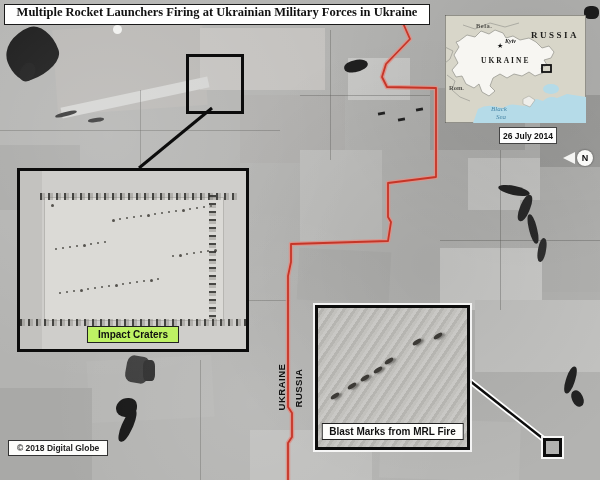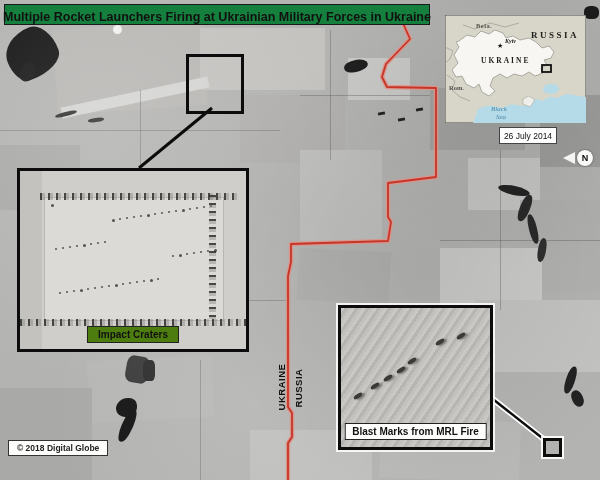--- a/index.html
+++ b/index.html
@@ -17,31 +17,31 @@
     background-image:
       radial-gradient(circle at 18% 28%, rgba(255,255,255,.14), transparent 42%),
       radial-gradient(circle at 72% 55%, rgba(0,0,0,.07), transparent 46%),
       radial-gradient(circle at 42% 84%, rgba(255,255,255,.10), transparent 38%),
       radial-gradient(circle at 88% 15%, rgba(0,0,0,.08), transparent 30%);
   }
   #overlay-svg{position:absolute;left:0;top:0;z-index:2;}
   
   #title-box{
     left:4px;top:4px;width:424px;height:19px;z-index:6;
-    background:#15803d;border:1px solid #1a1a1a;
-    display:flex;align-items:flex-end;justify-content:center;
-    font-size:12.5px;font-weight:bold;color:#111;white-space:nowrap;
+    background:#ffffff;border:1px solid #1a1a1a;
+    display:flex;align-items:flex-start;justify-content:center;
+    font-size:12.5px;font-weight:bold;color:#111;white-space:nowrap;font-family:Liberation Serif, serif;
   }
   
   #locator{left:445px;top:15px;z-index:6;}
   #date-box{
     left:499px;top:127px;width:56px;height:15px;z-index:6;
     background:#fdfdfd;border:1px solid #444;
     display:flex;align-items:center;justify-content:center;
-    font-size:8.5px;font-weight:normal;color:#111;
+    font-size:8.5px;font-weight:bold;color:#111;
   }
   
   #compass-arrow{left:563px;top:152px;width:0;height:0;z-index:6;
     border-top:6px solid transparent;border-bottom:6px solid transparent;
     border-right:12px solid #f4f4f2;}
   #compass-circle{left:577px;top:150px;width:16px;height:16px;z-index:6;
     background:#fafaf8;border-radius:50%;
     display:flex;align-items:center;justify-content:center;
     font-size:9px;font-weight:bold;color:#0a0a0a;
     box-shadow:0 0 2px rgba(0,0,0,.6);}
@@ -51,26 +51,26 @@
   #target-box{left:543px;top:438px;width:13px;height:13px;z-index:4;
     border:3px solid #0c0c0c;outline:2px solid rgba(255,255,255,.9);}
   #impact-inset{left:17px;top:168px;width:226px;height:178px;z-index:5;
     border:3px solid #0c0c0c;background:#cfcecb;overflow:hidden;}
   #impact-field{position:absolute;left:24px;top:26px;width:178px;height:122px;
     background:#dbdad6;border:1px solid #b7b6b2;}
   .strip{position:absolute;height:7px;
     background:repeating-linear-gradient(90deg,rgba(45,45,42,.85) 0 2px,rgba(120,118,112,.35) 2px 5px,transparent 5px 8px);}
   .crater{position:absolute;width:2px;height:2px;background:#55534e;border-radius:50%;}
   #impact-label{position:absolute;left:50%;bottom:6px;transform:translateX(-50%);
-    background:#4d7c0f;border:1px solid #222;padding:2px 10px;
+    background:#bef264;border:1px solid #222;padding:2px 10px;
     font-size:10px;font-weight:bold;color:#111;white-space:nowrap;}
   #blast-inset{left:315px;top:305px;width:149px;height:139px;z-index:5;
     border:3px solid #0c0c0c;outline:2px solid rgba(255,255,255,.85);
     background:repeating-linear-gradient(124deg,#c9c8c5 0 3px,#b6b5b1 3px 6px,#c2c1bd 6px 9px);
-    overflow:hidden;margin-left:23px;}
+    overflow:hidden;}
   .bmark{position:absolute;width:10px;height:4px;background:#3c3a36;border-radius:50%;
     transform:rotate(-35deg);box-shadow:2px 2px 2px rgba(60,58,54,.55);}
   #blast-label{position:absolute;left:50%;bottom:7px;transform:translateX(-50%);
     background:#fdfdfb;border:1px solid #222;padding:2px 7px;
     font-size:10px;font-weight:bold;color:#111;white-space:nowrap;}
   
   .vlabel{position:absolute;z-index:4;font-size:9.5px;font-weight:bold;color:#111;
     letter-spacing:.5px;white-space:nowrap;transform:translate(-50%,-50%) rotate(-90deg);}
   
   #copyright-box{left:8px;top:440px;z-index:6;background:#fdfdfb;border:1px solid #333;

